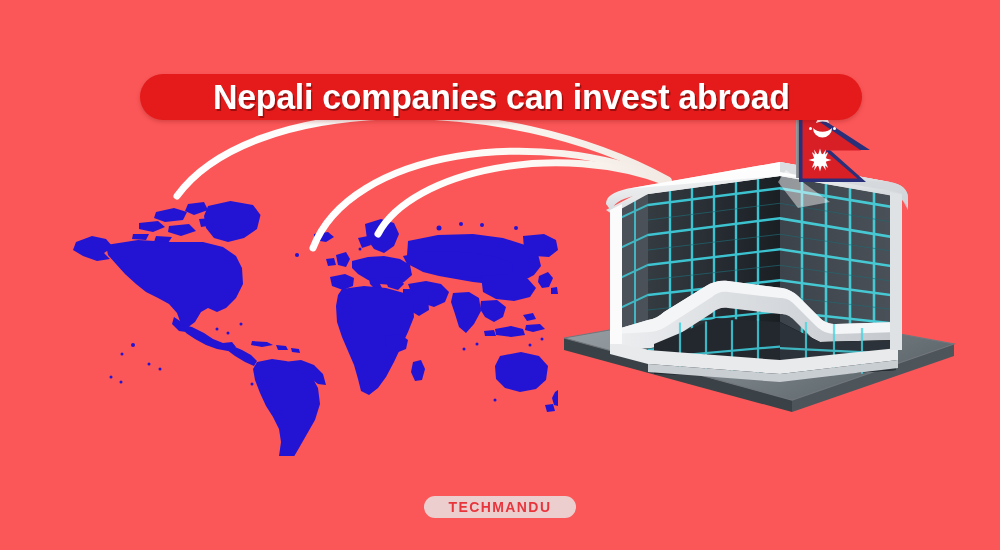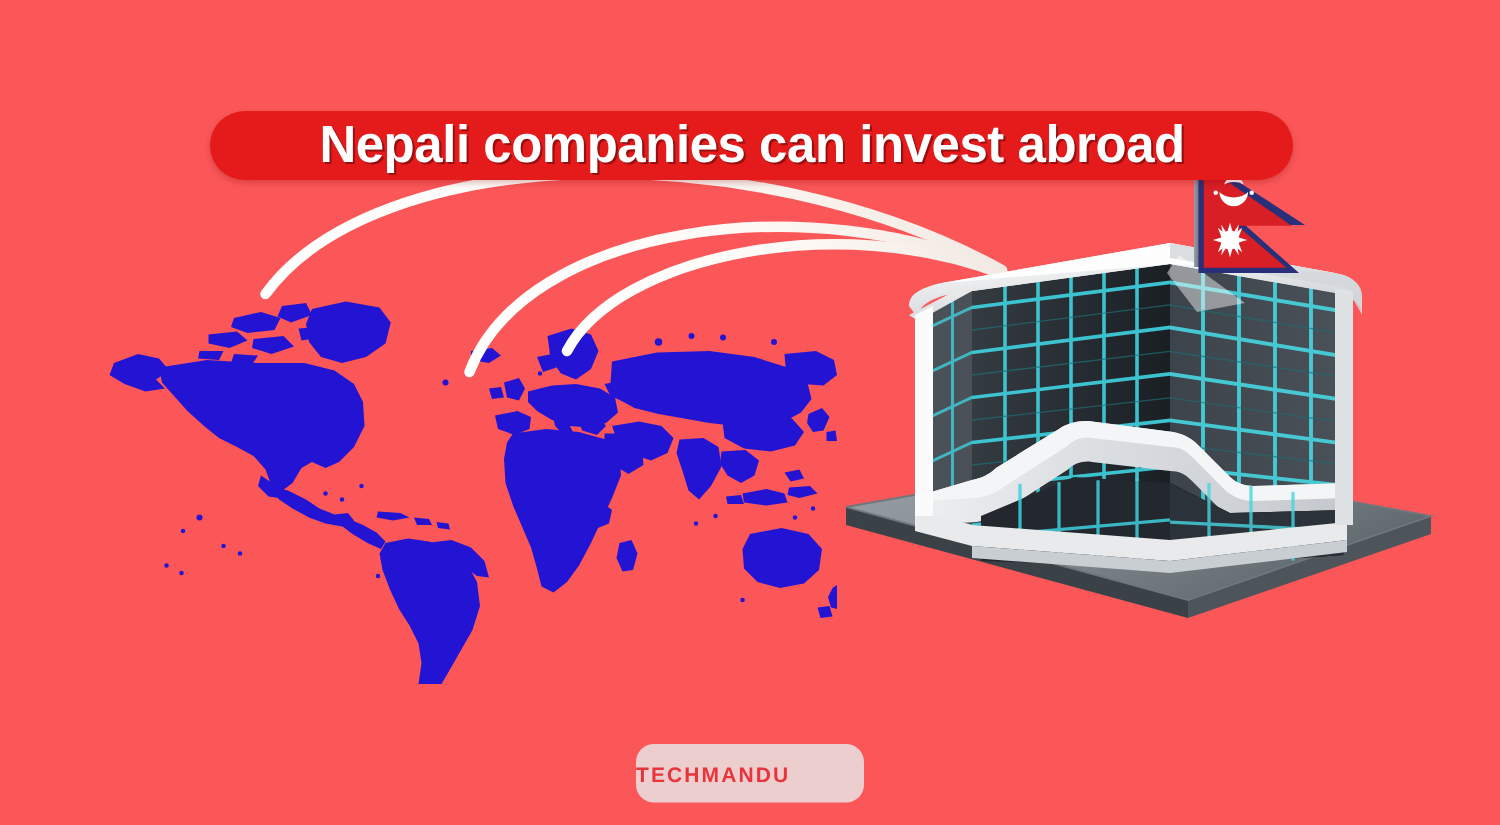--- a/index.html
+++ b/index.html
@@ -59,24 +59,24 @@
     position:absolute;
     left:530px; top:92px;
     width:440px; height:340px;
   }
   #building-scene svg { display:block; width:100%; height:100%; }
 
   
   #footer-logo {
     position:absolute;
     left:424px; top:496px;
-    width:152px; height:39px;
+    width:152px; height:22px;
     background:rgba(233,233,233,0.82);
     border-radius:12px;
-    display:flex; align-items:center; justify-content:flex-start;
+    display:flex; align-items:center; justify-content:center;
   }
   #footer-logo-text {
     color:#e8353c;
     font-weight:bold;
     font-size:14px;
     letter-spacing:1.4px;
   }
 </style>
 </head>
 <body>

